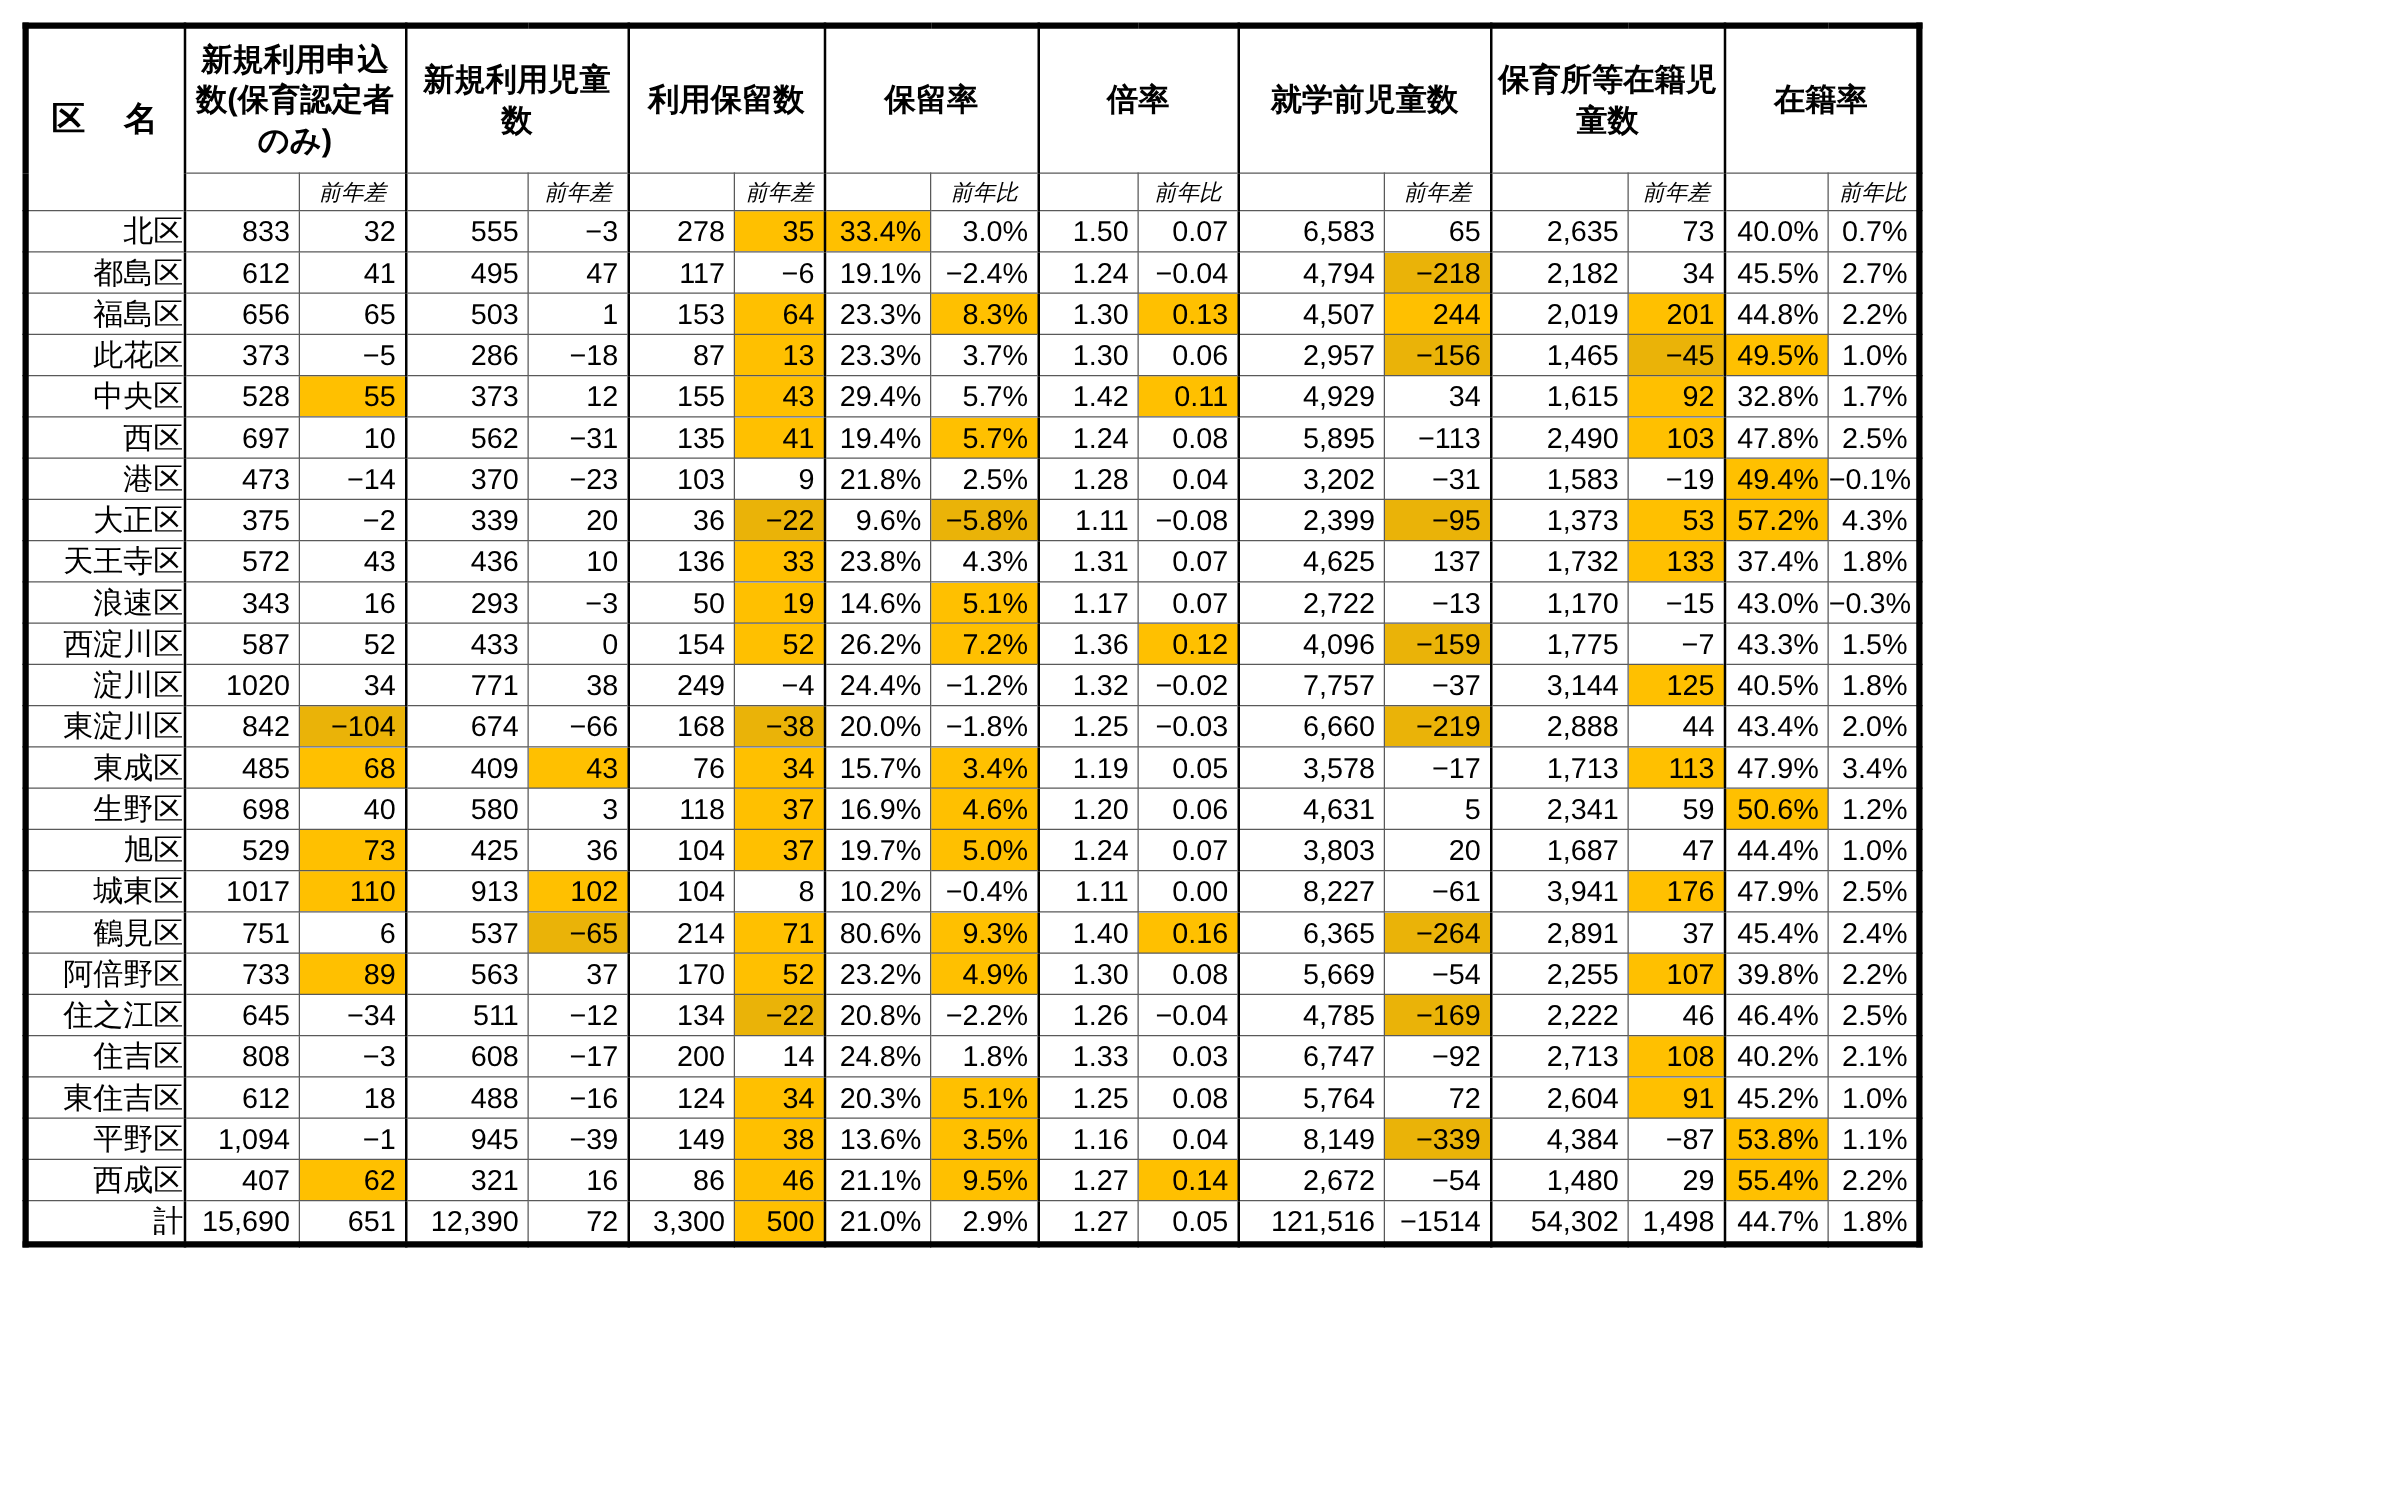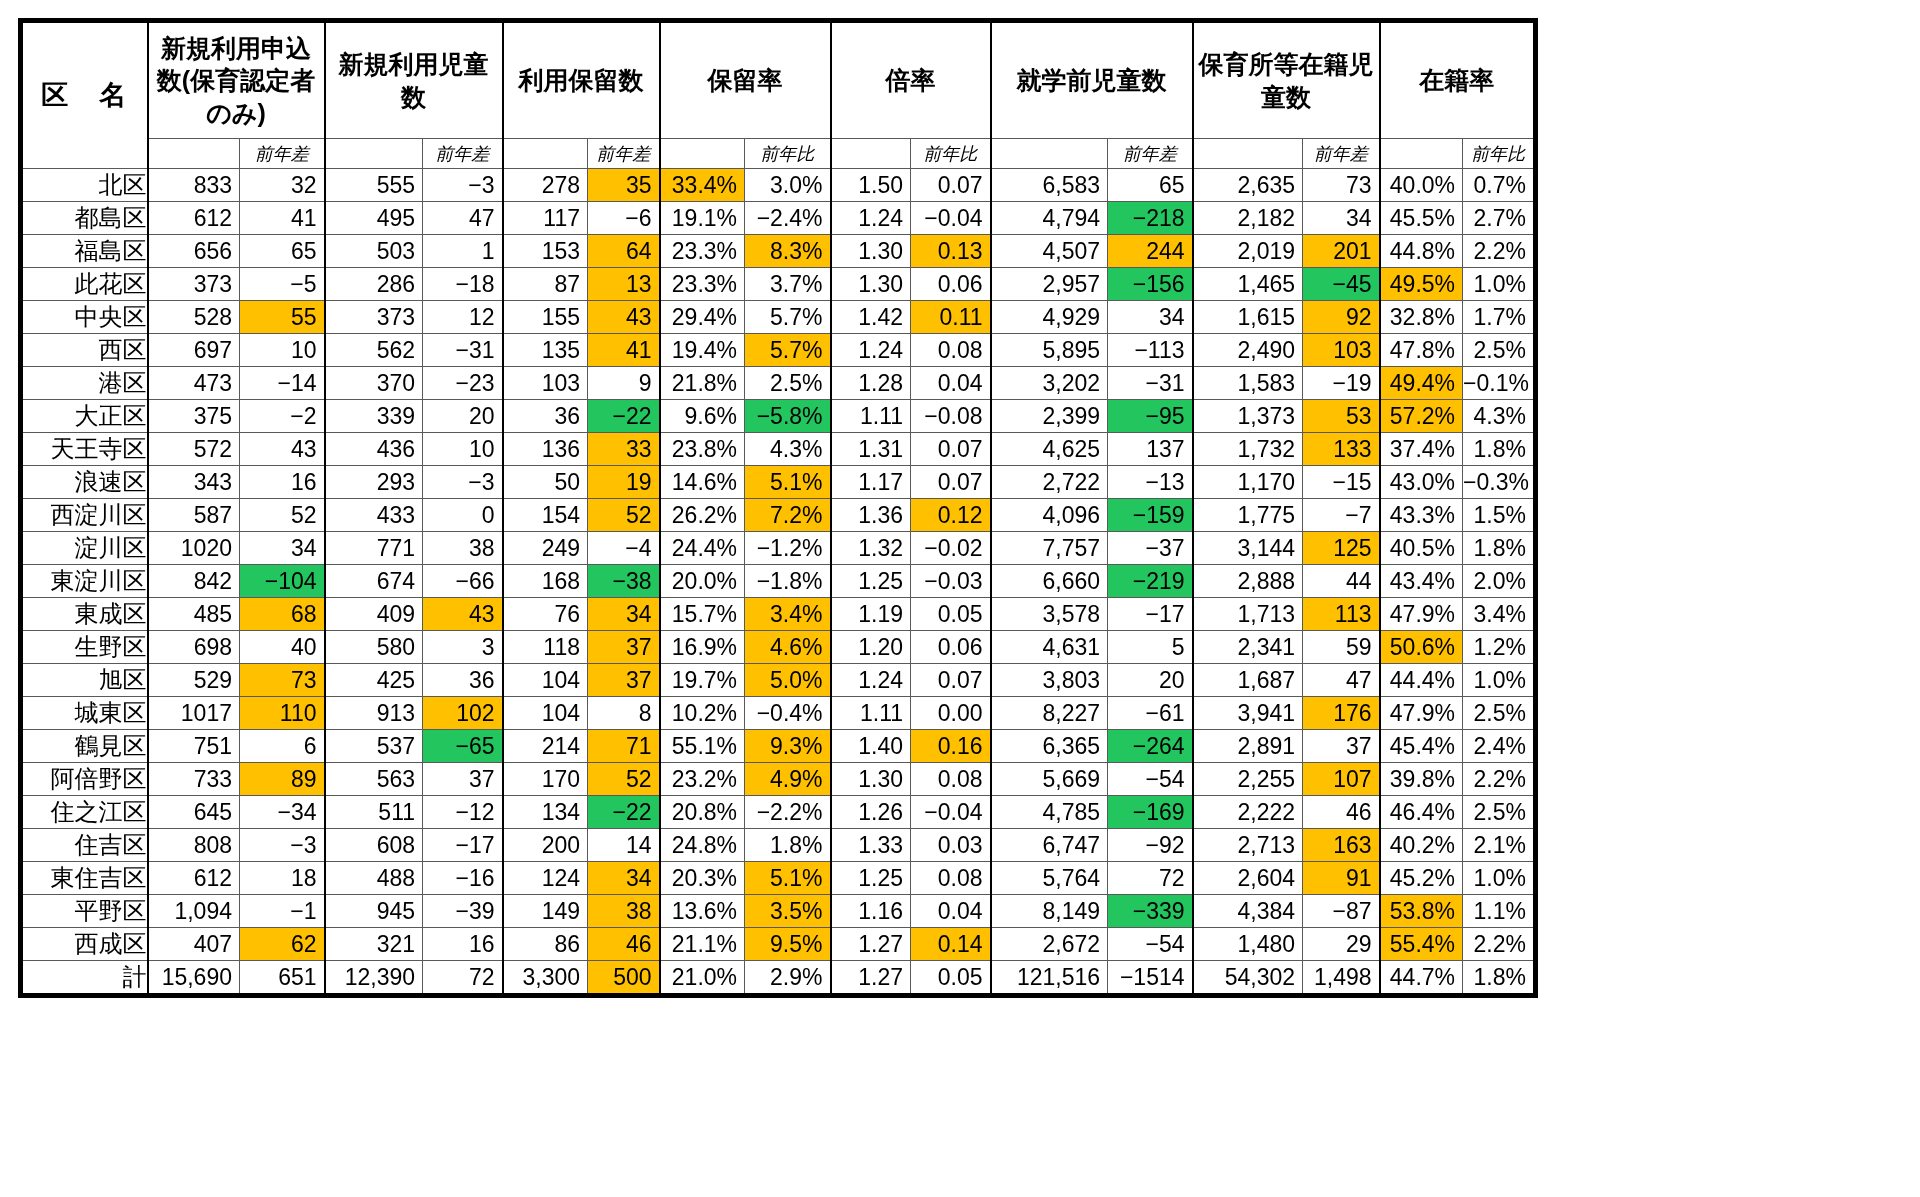--- a/index.html
+++ b/index.html
@@ -12,21 +12,21 @@
   tr.h1{height:118px;}
   tr.h1 th{white-space:normal;font-size:25px;line-height:1.3;padding:0 5px;}
   tr.h1 th.ward-h{font-size:27px;letter-spacing:2px;}
   tr.h2{height:30px;}
   tr.h2 th{font-size:18px;font-weight:normal;border-top:1px solid #0ea5e9;font-style:italic;}
   tbody tr{height:30px;}
   td.ward{font-size:24px;text-align:right;padding-left:7px;}
   td.num{font-size:23px;text-align:right;padding-right:7px;}
   .gs{border-left:2px solid #000;}
   .hl-o{background:#FFC000;}
-  .hl-b{background:#22c55e;}
+  .hl-b{background:#eab308;}
 </style>
 </head>
 <body>
 
 <div class="page">
 
   <table class="main">
     <colgroup>
       <col style="width:127px">
         <col style="width:92px">
@@ -402,21 +402,21 @@
           <td class="num">2.5%</td>
         </tr>
         <tr>
           <td class="ward">鶴見区</td>
           <td class="num gs">751</td>
           <td class="num">6</td>
           <td class="num gs">537</td>
           <td class="num hl-b">−65</td>
           <td class="num gs">214</td>
           <td class="num hl-o">71</td>
-          <td class="num gs">55.1%</td>
+          <td class="num gs">80.6%</td>
           <td class="num hl-o">9.3%</td>
           <td class="num gs">1.40</td>
           <td class="num hl-o">0.16</td>
           <td class="num gs">6,365</td>
           <td class="num hl-b">−264</td>
           <td class="num gs">2,891</td>
           <td class="num">37</td>
           <td class="num gs">45.4%</td>
           <td class="num">2.4%</td>
         </tr>
@@ -466,21 +466,21 @@
           <td class="num">−17</td>
           <td class="num gs">200</td>
           <td class="num">14</td>
           <td class="num gs">24.8%</td>
           <td class="num">1.8%</td>
           <td class="num gs">1.33</td>
           <td class="num">0.03</td>
           <td class="num gs">6,747</td>
           <td class="num">−92</td>
           <td class="num gs">2,713</td>
-          <td class="num hl-o">163</td>
+          <td class="num hl-o">108</td>
           <td class="num gs">40.2%</td>
           <td class="num">2.1%</td>
         </tr>
         <tr>
           <td class="ward">東住吉区</td>
           <td class="num gs">612</td>
           <td class="num">18</td>
           <td class="num gs">488</td>
           <td class="num">−16</td>
           <td class="num gs">124</td>

